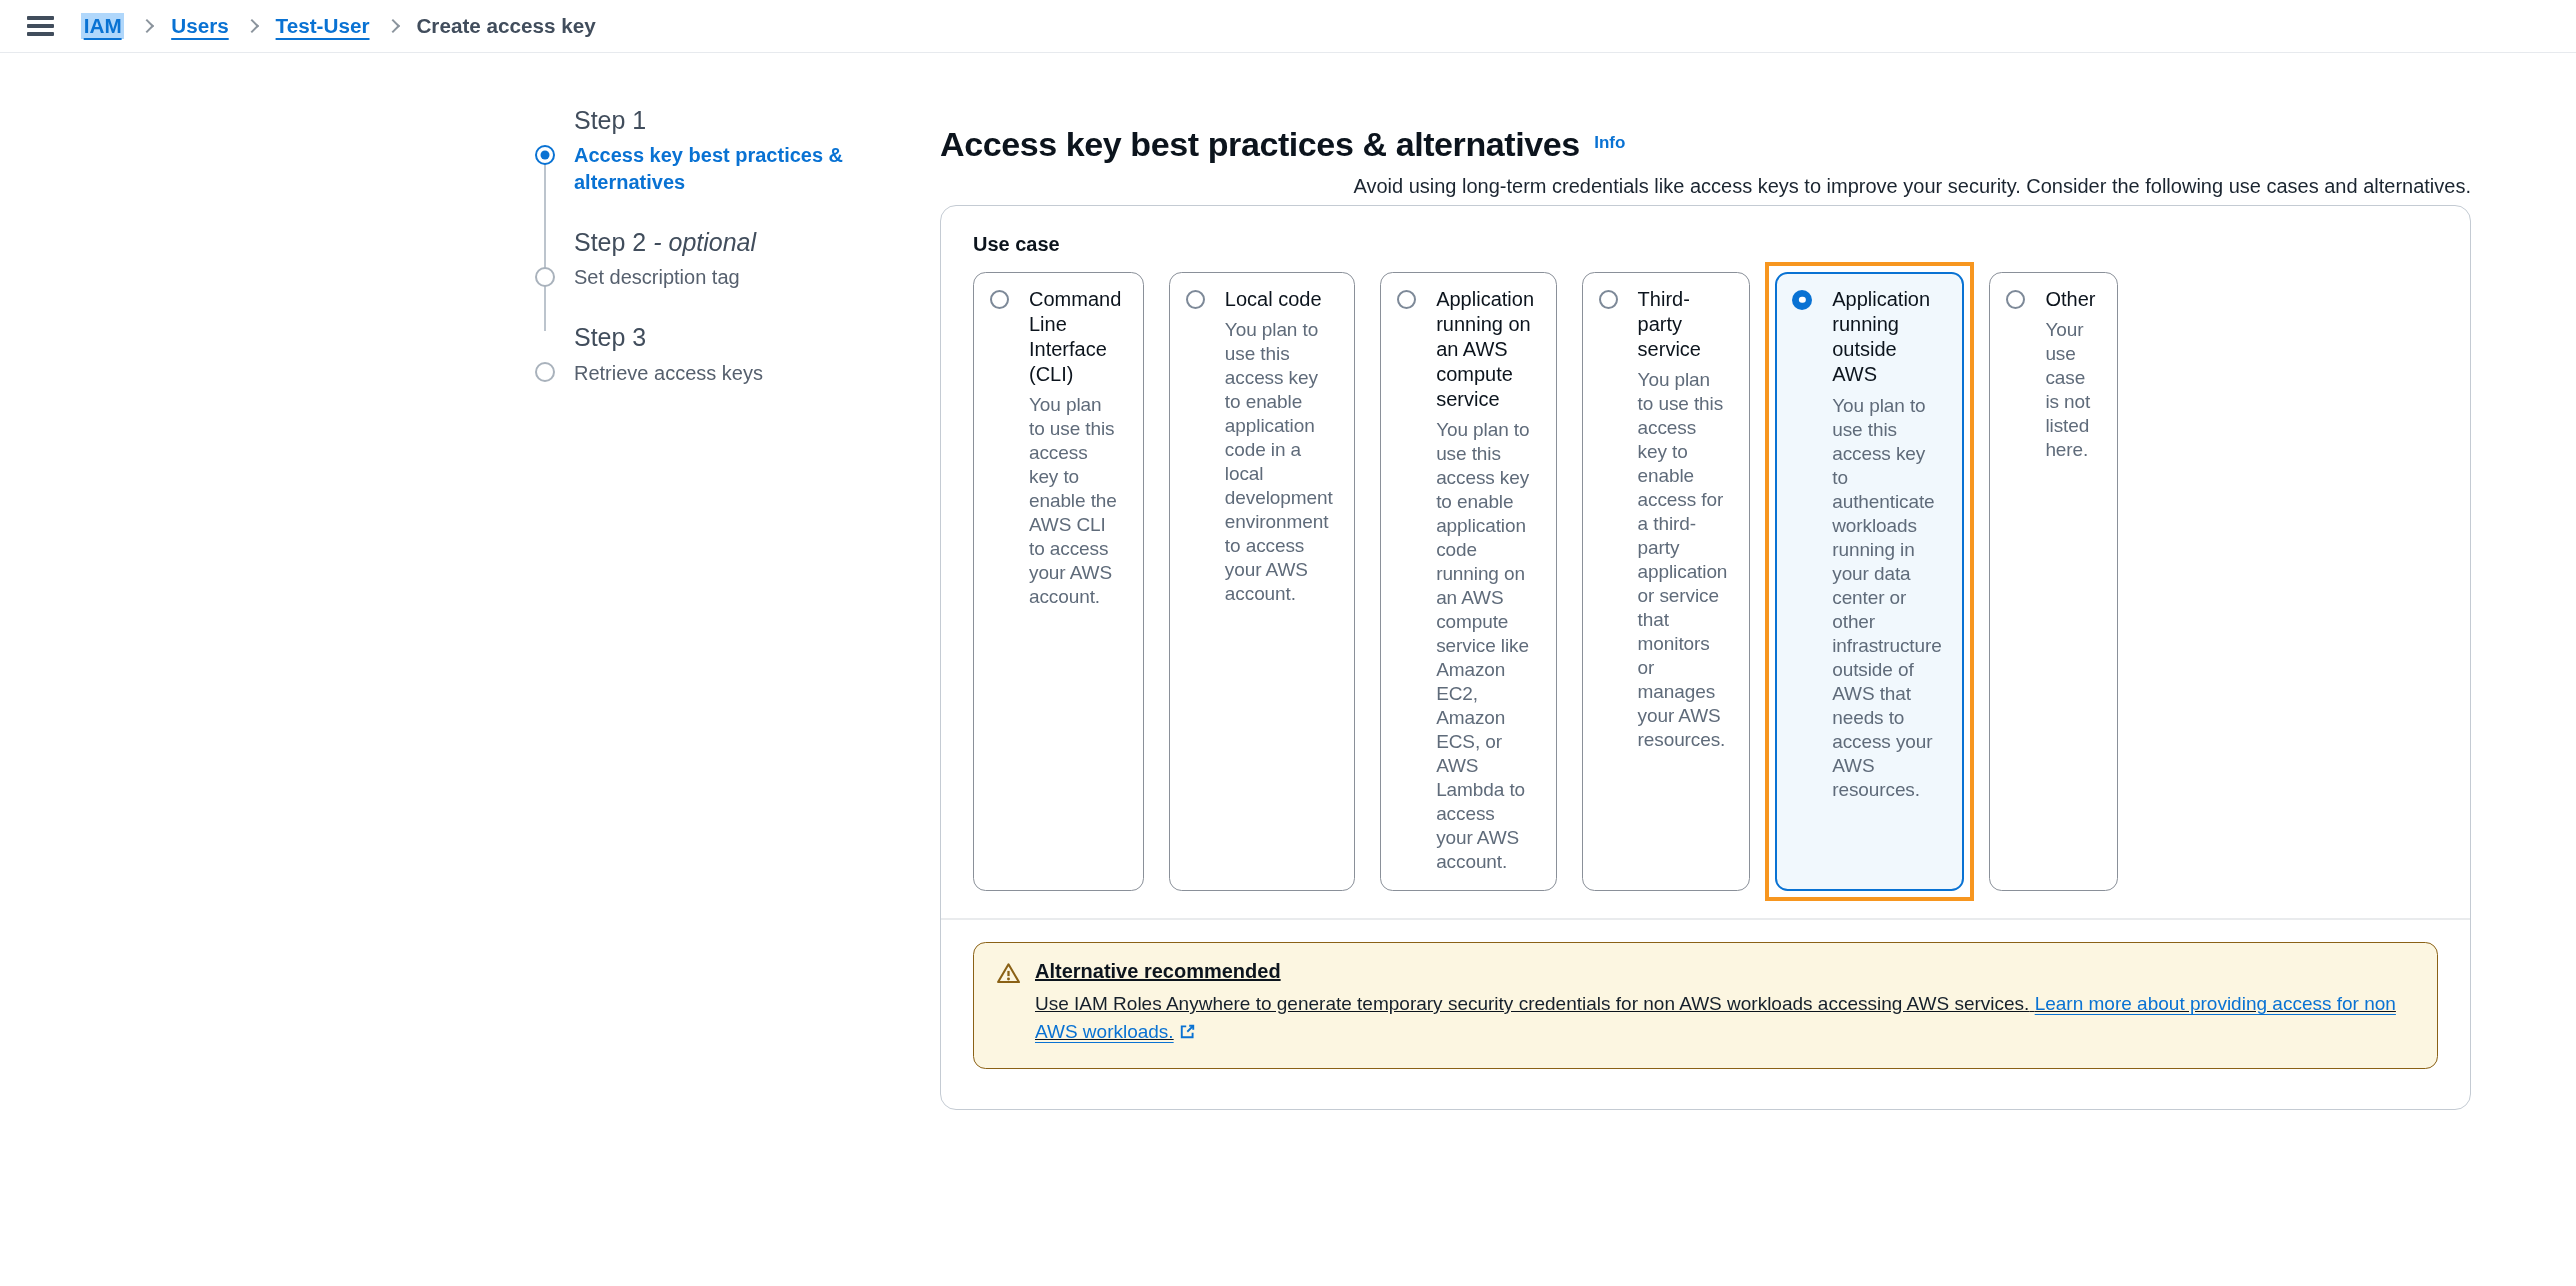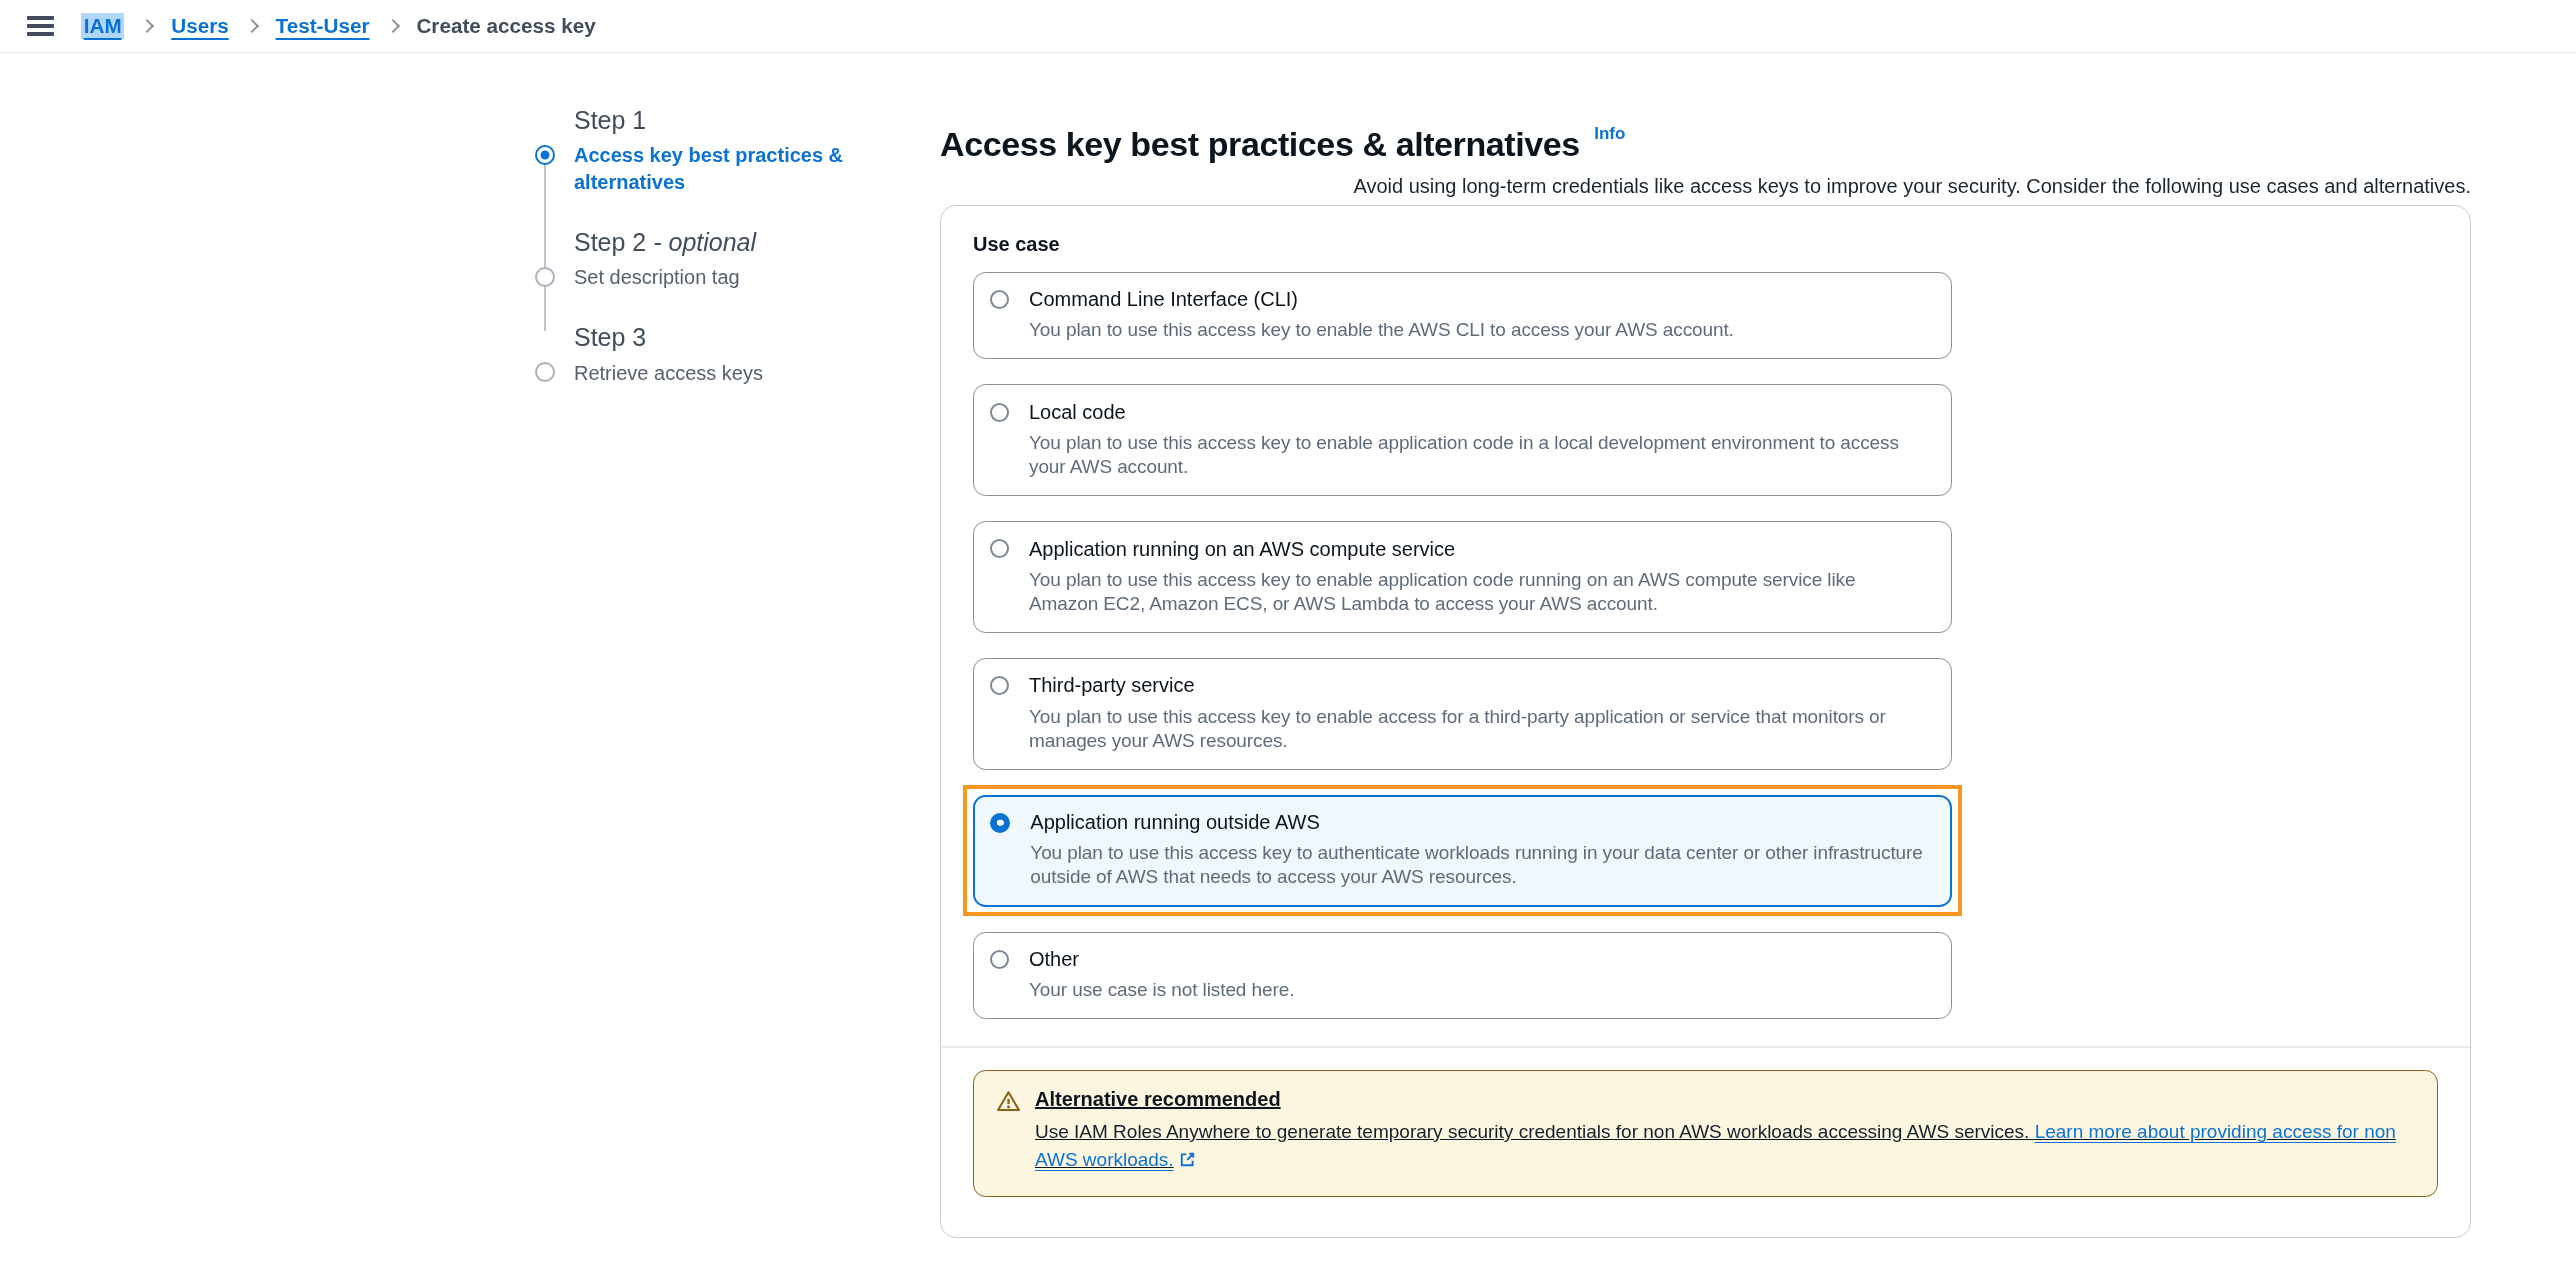--- a/index.html
+++ b/index.html
@@ -49,29 +49,29 @@
   .step-circle{width:20px;height:20px;border-radius:50%;background:#fff;border:2.7px solid #a9b2bc;flex:none;margin-top:2.7px;position:relative;z-index:1;}
   .step-circle.active{border-color:var(--accent);}
   .step-circle.active::after{content:"";position:absolute;top:50%;left:50%;transform:translate(-50%,-50%);width:9px;height:9px;border-radius:50%;background:var(--accent);}
   .step-name{font-size:20px;line-height:27px;color:#56606e;}
   .step-name.active{color:var(--accent);font-weight:bold;width:296px;cursor:pointer;}
 
   
   .main{position:absolute;left:940px;top:124px;width:1531px;}
   .title-row{display:flex;align-items:flex-start;gap:14.4px;}
   h1{font-size:34px;font-weight:bold;letter-spacing:-0.4px;color:var(--dark);line-height:40px;}
-  .info-link{font-size:17px;font-weight:bold;color:var(--accent);cursor:pointer;}
+  .info-link{font-size:17px;font-weight:bold;color:var(--accent);margin-top:9px;cursor:pointer;}
   .page-desc{margin-top:10.8px;font-size:20px;color:#1b2530;text-align:right;}
 
   .card{
     margin-top:7px;background:#fff;border:1.8px solid var(--card-border);
     border-radius:16px;padding:27px 32px 40px;
   }
   .card-heading{font-size:20px;font-weight:bold;color:var(--dark);}
-  .tiles{margin-top:16px;display:flex;flex-direction:column;gap:25px;width:979px;}
+  .tiles{margin-top:16px;display:flex;flex-direction:row;gap:25px;width:979px;}
   .tile{
     border:1.8px solid var(--tile-border);border-radius:12.6px;background:#fff;
     padding:14.4px 21.6px 16px 16px;display:flex;gap:20px;cursor:pointer;
   }
   .tile.selected{
     border:2.7px solid var(--accent);background:var(--selected-bg);position:relative;
     padding:13.5px 20.7px 15.3px 15.3px;
   }
   .tile.selected::before{content:"";position:absolute;inset:-11.7px;border:4.5px solid var(--ring-orange);pointer-events:none;}
   .radio{width:19px;height:19px;border-radius:50%;border:2.7px solid #7d8998;background:#fff;flex:none;margin-top:2.7px;}

